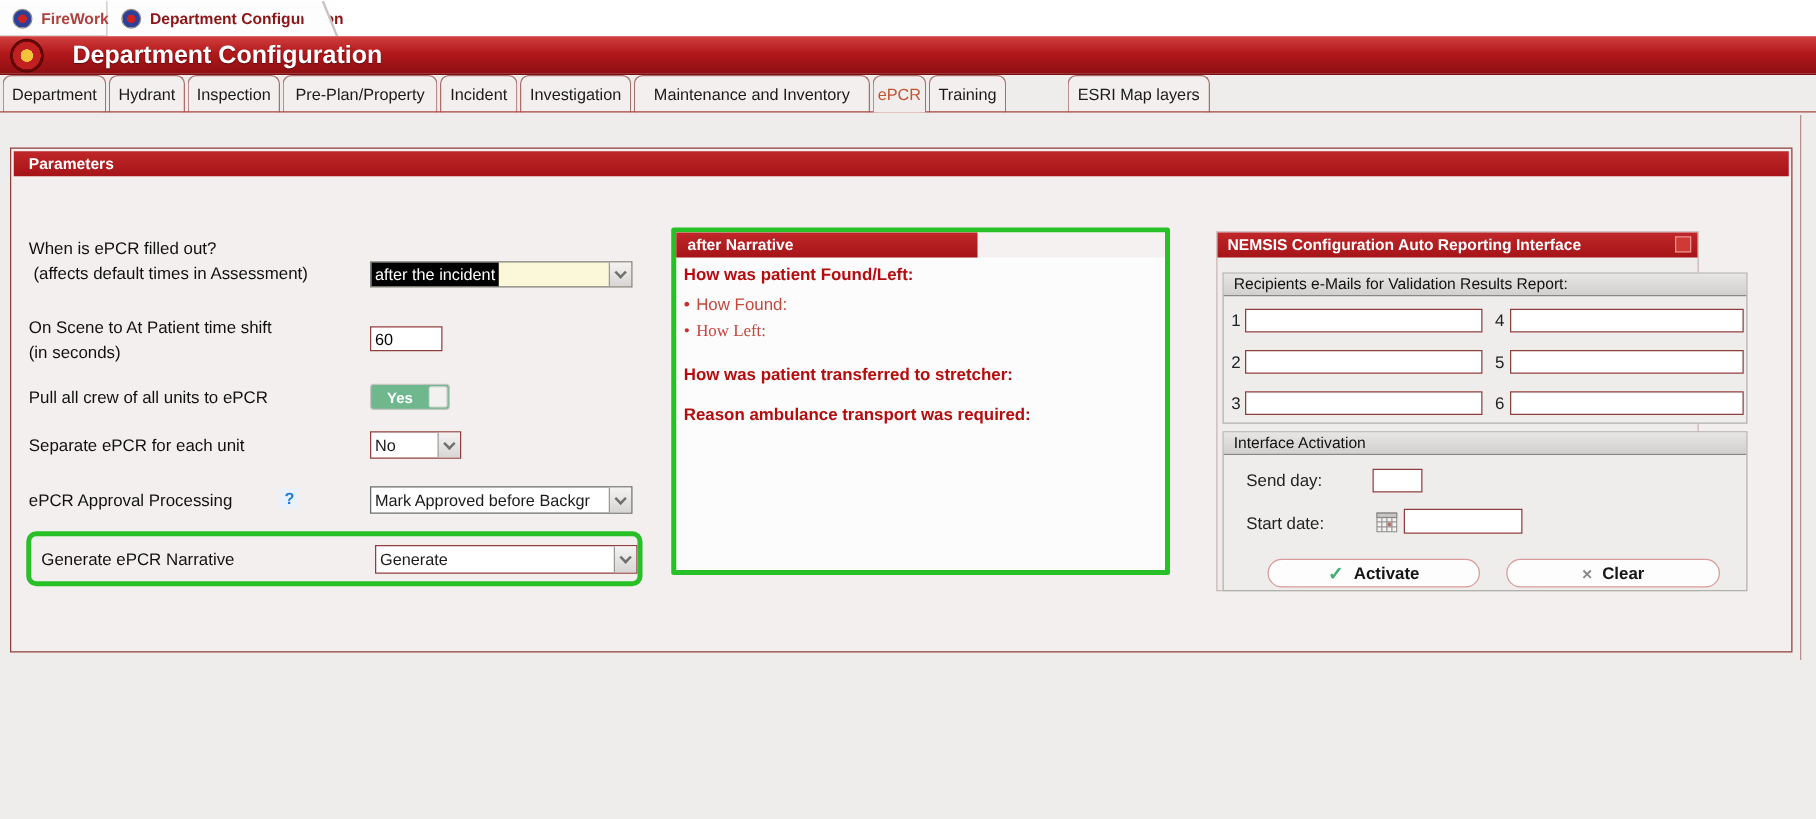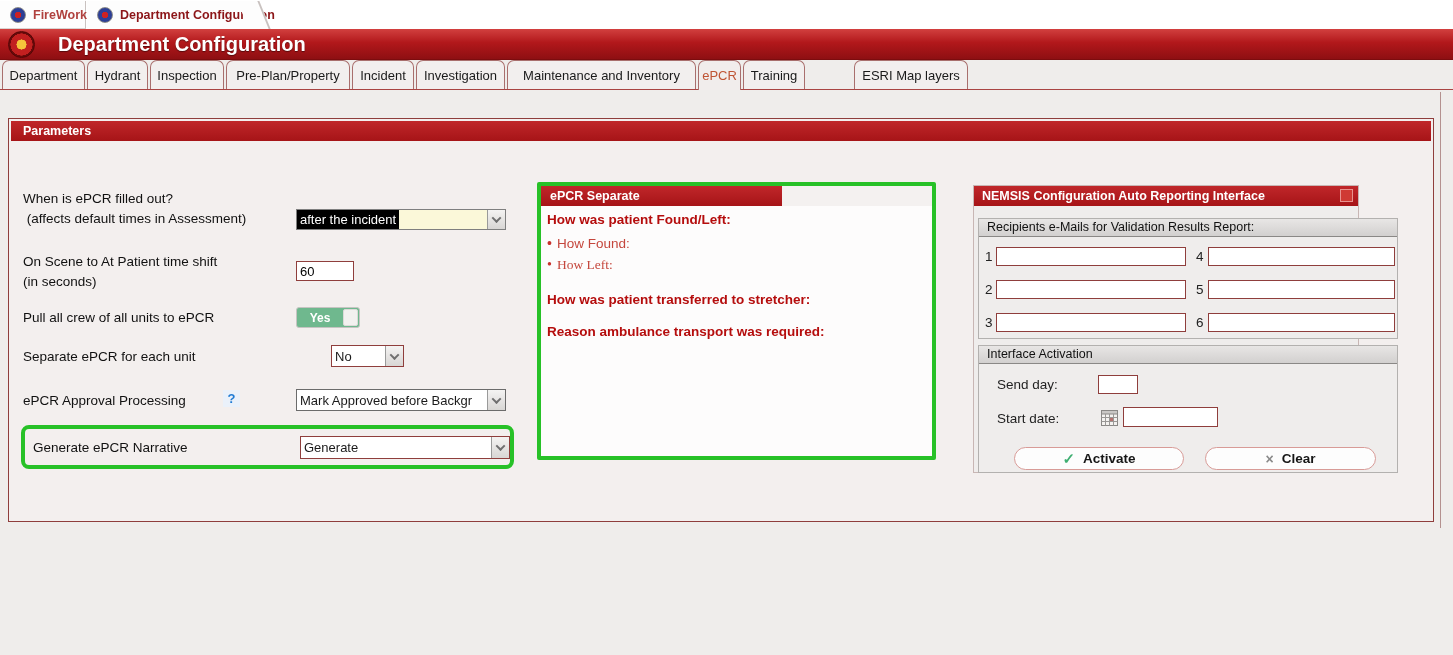--- a/index.html
+++ b/index.html
@@ -173,21 +173,21 @@
   <div class="fld-label" style="left:14px; top:133px;"><span>On Scene to At Patient time shift</span><br><span>(in seconds)</span></div>
   <input class="inp-60" style="left: 287px; top: 142px;" value="60">
 
   <div class="fld-label" style="left:14px; top:189px;">Pull all crew of all units to ePCR</div>
   <div class="toggle" style="left:287px; top:188px;">
     <span class="tlabel">Yes</span>
     <span class="knob"></span>
   </div>
 
   <div class="fld-label" style="left:14px; top:228px;">Separate ePCR for each unit</div>
-  <div class="combo c-separate" style="left:287px; top:226px;margin-left:35px;">
+  <div class="combo c-separate" style="left:287px; top:226px;">
     <span class="val">No</span>
     <span class="dd-btn">
         <span class="chev"></span>
       </span>
   </div>
 
   <div class="fld-label" style="left:14px; top:272px;">ePCR Approval Processing</div>
   <div class="help-q" style="left:214px; top:271px;">?</div>
   <div class="combo c-approval" style="left:287px; top:270px;">
     <span class="val">Mark Approved before Backgr</span>
@@ -202,21 +202,21 @@
       <span class="val">Generate</span>
       <span class="dd-btn">
           <span class="chev"></span>
         </span>
     </div>
   </div>
 </div>
 
 <div class="narr-panel">
   <div class="narr-header-row"></div>
-  <div class="narr-header">ePCR Separate</div>
+  <div class="narr-header">after Narrative</div>
   <div class="nl nl-bold nl1">How was patient Found/Left:</div>
   <div class="nl nl-bullet nl2">How Found:</div>
   <div class="nl nl-bullet nl3">How Left:</div>
   <div class="nl nl-bold nl4">How was patient transferred to stretcher:</div>
   <div class="nl nl-bold nl5">Reason ambulance transport was required:</div>
 </div>
 
 <div class="nemsis">
   <div class="nemsis-header">NEMSIS Configuration Auto Reporting Interface</div>
   <div class="nemsis-close"></div>

